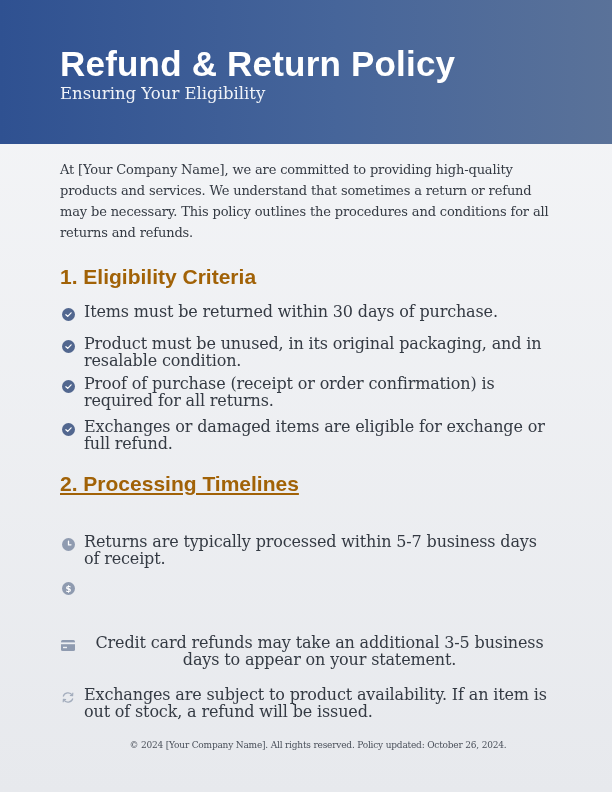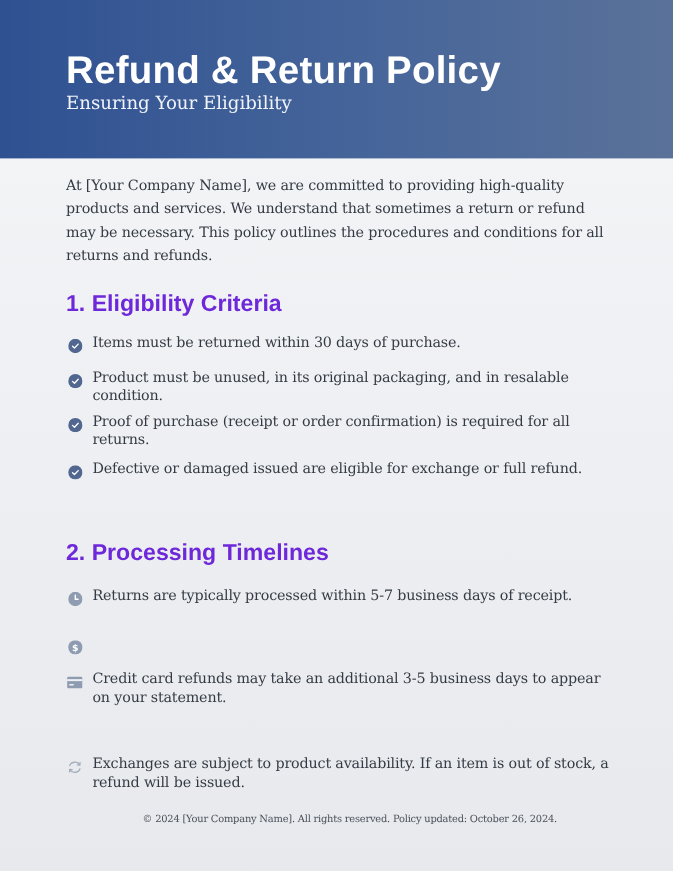--- a/index.html
+++ b/index.html
@@ -26,33 +26,33 @@
       font-size: 16.5px; color: #f0f3f8; line-height: 22px; white-space: nowrap;
     }
     .intro {
       position: absolute; left: 60px; top: 159px; width: 495px;
       font-size: 13px; line-height: 21px; color: #343a43;
       letter-spacing: -0.15px;
     }
     .section-title {
       position: absolute; left: 60px;
       font-family: "Liberation Sans", "DejaVu Sans", sans-serif;
-      font-weight: bold; font-size: 21px; color: #6d28d9; line-height: 26px;
+      font-weight: bold; font-size: 21px; color: #a16207; line-height: 26px;
       white-space: nowrap;
     }
     .item {
       position: absolute; left: 60px; width: 495px;
       display: flex; align-items: flex-start;
     }
     .item-icon {
       flex: 0 0 16px; width: 16px; height: 16px; margin-top: 2px; margin-right: 8px;
       display: flex; align-items: center; justify-content: center;
     }
     .item-text {
-      flex: 1; font-size: 13px; line-height: 16.5px; color: #343a43;
+      flex: 1; font-size: 16px; line-height: 16.5px; color: #343a43;
       letter-spacing: -0.15px;
     }
     .footer {
       position: absolute; left: 12px; top: 738px; width: 612px; text-align: center;
       font-size: 9px; color: #4a505a; line-height: 14px; letter-spacing: -0.2px;
     }
   </style>
 </head>
 <body>
 
@@ -95,45 +95,45 @@
   <span class="item-text">Proof of purchase (receipt or order confirmation) is required for all returns.</span>
 </div>
 
 <div class="item" style="top:419px;">
   <span class="item-icon">
     <svg width="13" height="13" viewBox="0 0 13 13">
         <circle cx="6.5" cy="6.5" r="6.5" fill="#52678f"></circle>
         <path d="M3.9 6.7 L5.7 8.4 L9.1 4.8" stroke="#fff" stroke-width="1.2" fill="none" stroke-linecap="round" stroke-linejoin="round"></path>
       </svg>
   </span>
-  <span class="item-text">Defective or damaged issued are eligible for exchange or full refund.</span>
+  <span class="item-text">Exchanges or damaged items are eligible for exchange or full refund.</span>
 </div>
 
-<div class="section-title" style="top:490px;">2. Processing Timelines</div>
+<div class="section-title" style="top:471px;text-decoration:underline;">2. Processing Timelines</div>
 
 <div class="item" style="top:534px;">
   <span class="item-icon">
     <svg width="13" height="13" viewBox="0 0 13 13">
         <circle cx="6.5" cy="6.5" r="6.5" fill="#8f9bb0"></circle>
         <path d="M6.5 3.2 V6.8 H9" stroke="#fff" stroke-width="1.3" fill="none" stroke-linecap="round"></path>
       </svg>
   </span>
   <span class="item-text">Returns are typically processed within 5-7 business days of receipt.</span>
 </div>
 
 <div class="item" style="top:578px;">
   <span class="item-icon">
     <svg width="13" height="13" viewBox="0 0 13 13">
         <circle cx="6.5" cy="6.5" r="6.5" fill="#8f9bb0"></circle>
         <text x="6.5" y="9.6" text-anchor="middle" font-family="DejaVu Sans, sans-serif" font-size="8.5" font-weight="bold" fill="#fff">$</text>
       </svg>
   </span>
 </div>
 
-<div class="item" style="top:610px;">
+<div class="item" style="top:635px;text-align:center;">
   <span class="item-icon">
     <svg width="14" height="11" viewBox="0 0 14 11">
         <rect x="0" y="0" width="14" height="11" rx="1.5" fill="#8f9bb0"></rect>
         <rect x="0" y="2.4" width="14" height="1.8" fill="#eef0f3"></rect>
         <rect x="2" y="6.8" width="4" height="1.4" fill="#eef0f3"></rect>
       </svg>
   </span>
   <span class="item-text">Credit card refunds may take an additional 3-5 business days to appear on your statement.</span>
 </div>
 

